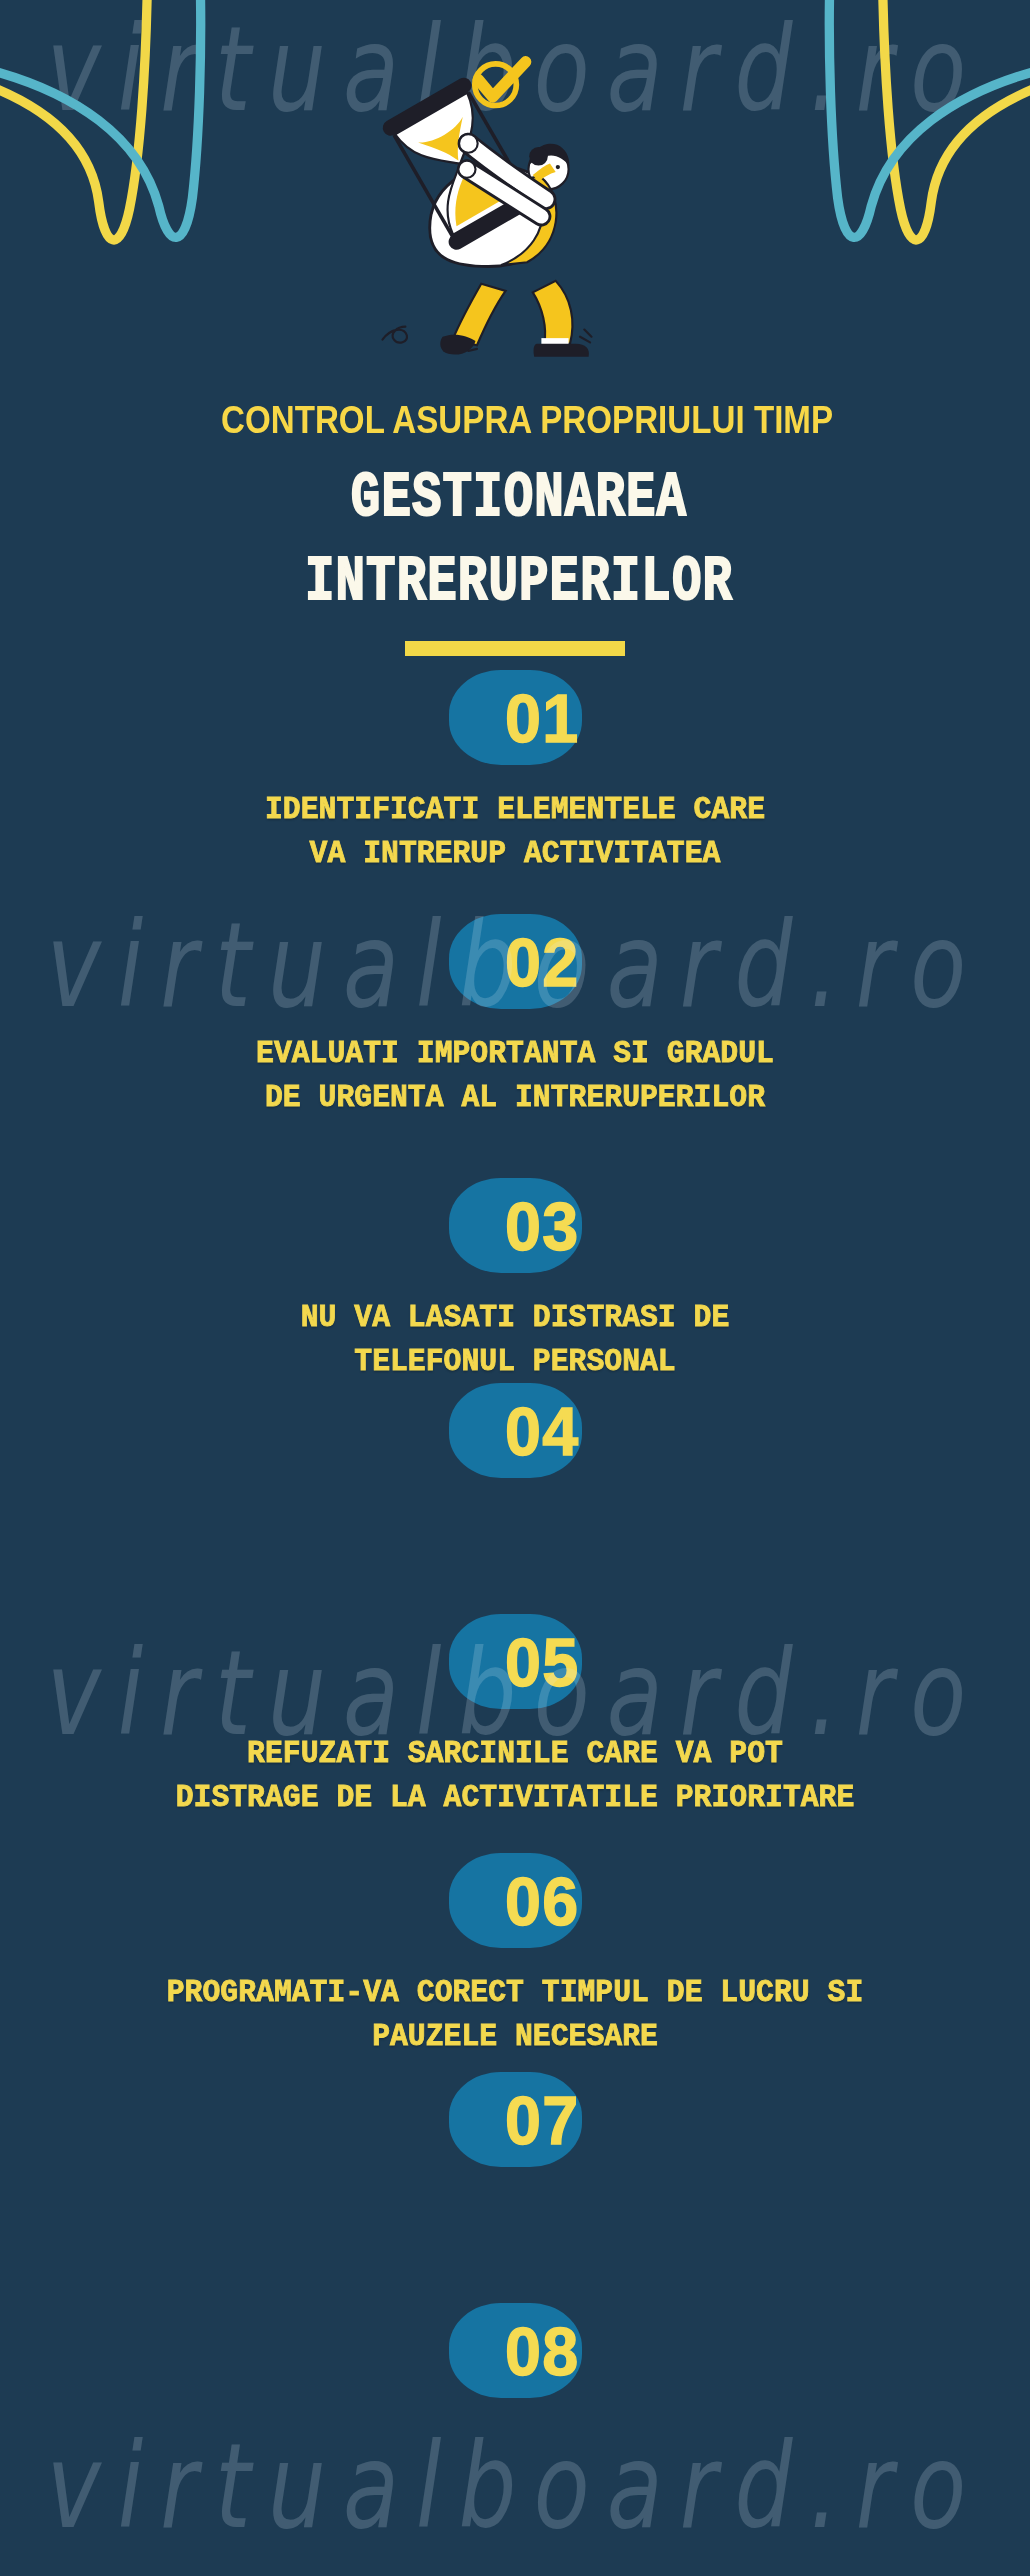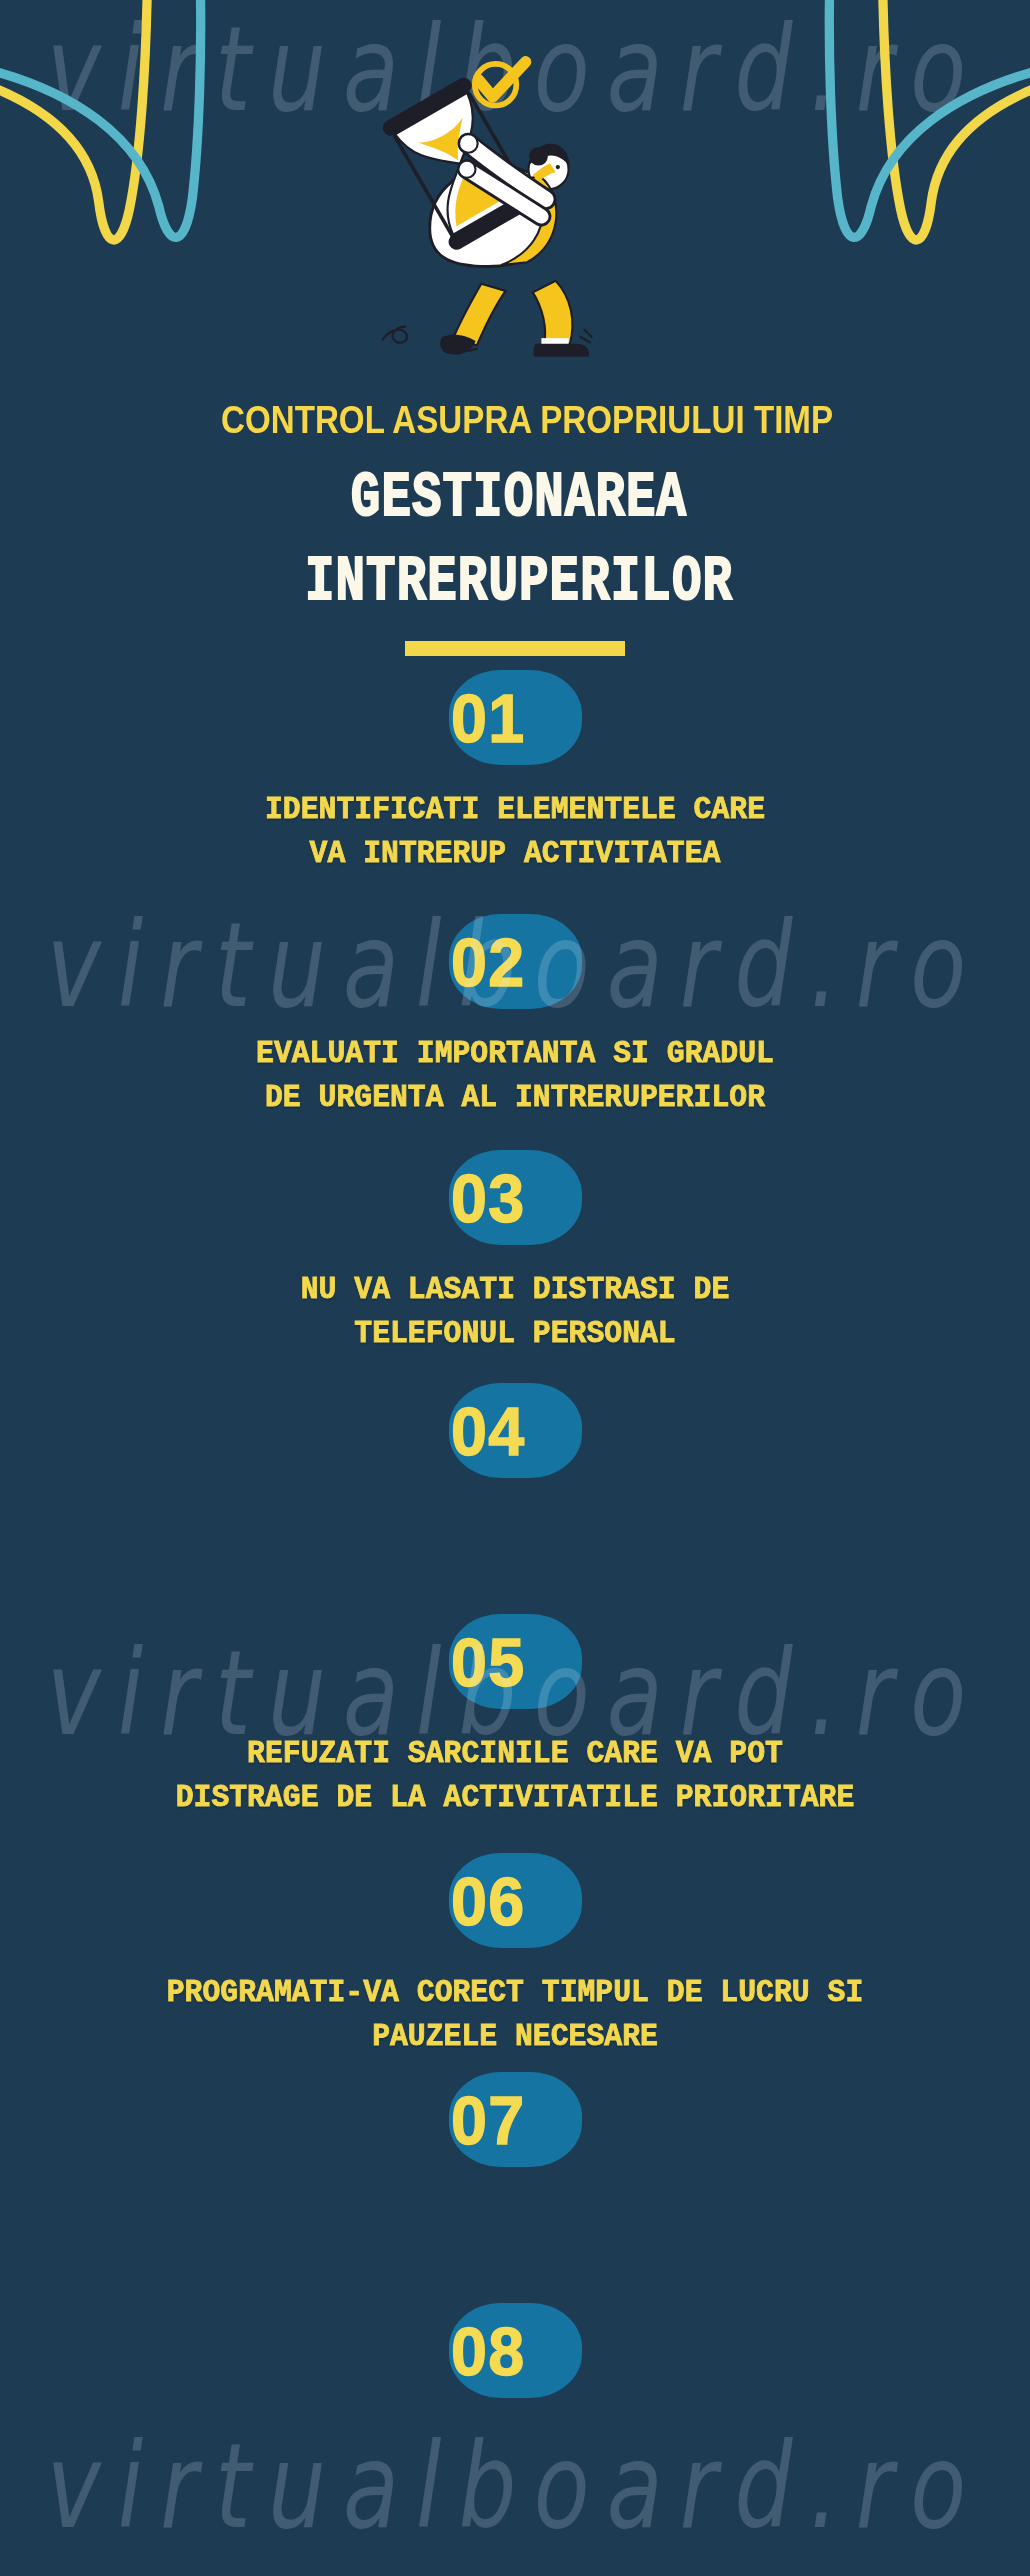--- a/index.html
+++ b/index.html
@@ -46,21 +46,21 @@
   .divider{
     position:absolute;top:641px;left:50%;transform:translateX(-50%);
     width:220px;height:15px;background:var(--divider,#F2D848);z-index:2;
   }
   
   .step{position:absolute;left:0;width:100%;text-align:center;z-index:2;}
   .badge{
     width:133px;height:95px;margin:0 auto;
     background:var(--badge,#1674A2);
     border-radius:52px / 44px;
-    display:flex;align-items:center;justify-content:flex-start;
+    display:flex;align-items:center;justify-content:flex-end;
   }
   .num{
     font-size:68px;font-weight:bold;letter-spacing:1.4px;
     color:var(--number-yellow,#F5DB52);
     -webkit-text-stroke:1.4px currentColor;
     transform:scaleX(.95);
   }
   .caption{margin:23px 0 0 0;z-index:4;position:relative;font-family:Liberation Mono, monospace;}
   .cline{
     display:block;font-size:32px;line-height:44px;font-weight:bold;
@@ -149,21 +149,21 @@
 <section class="step" style="top:914px">
   <div class="badge">
       <span class="num">02</span>
     </div>
   <p class="caption">
     <span class="cline">EVALUATI IMPORTANTA SI GRADUL</span>
     <span class="cline">DE URGENTA AL INTRERUPERILOR</span>
   </p>
 </section>
 
-<section class="step" style="top:1150px">
+<section class="step" style="top:1178px">
   <div class="badge">
       <span class="num">03</span>
     </div>
   <p class="caption">
     <span class="cline">NU VA LASATI DISTRASI DE</span>
     <span class="cline">TELEFONUL PERSONAL</span>
   </p>
 </section>
 
 <section class="step" style="top:1383px">

